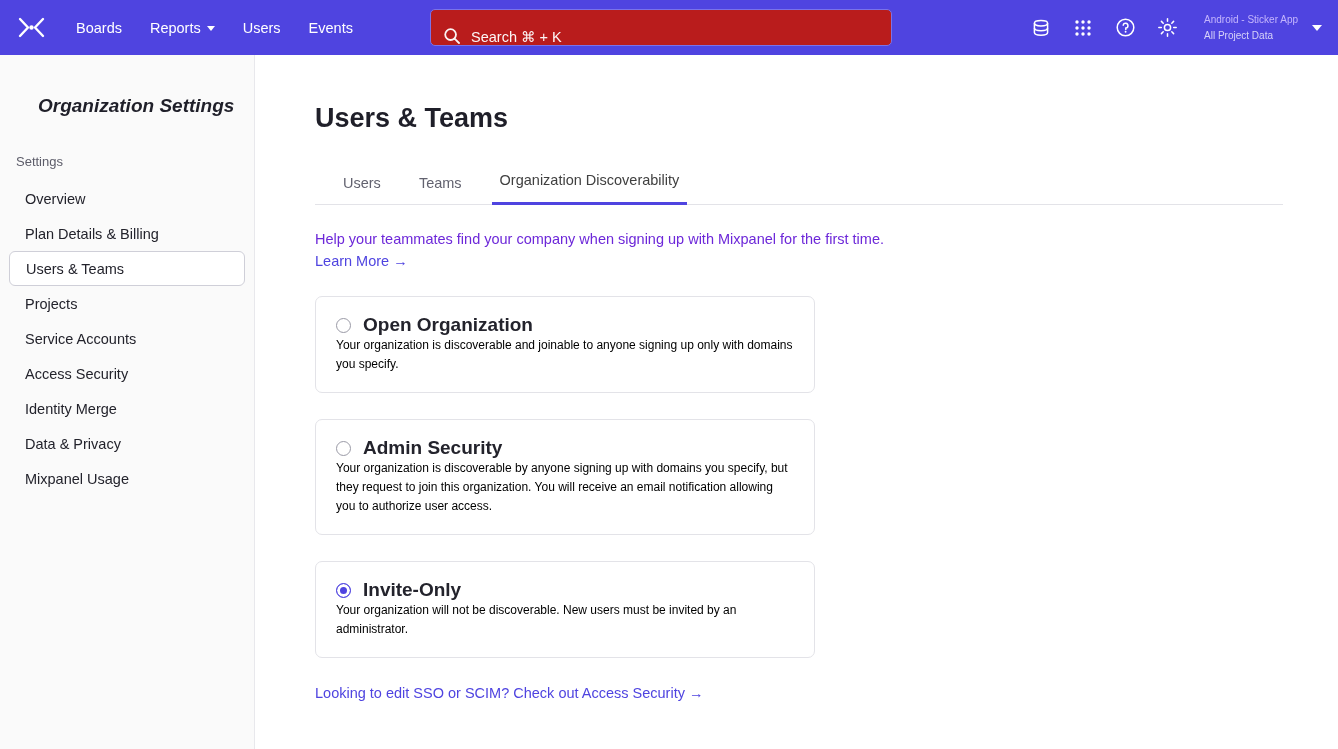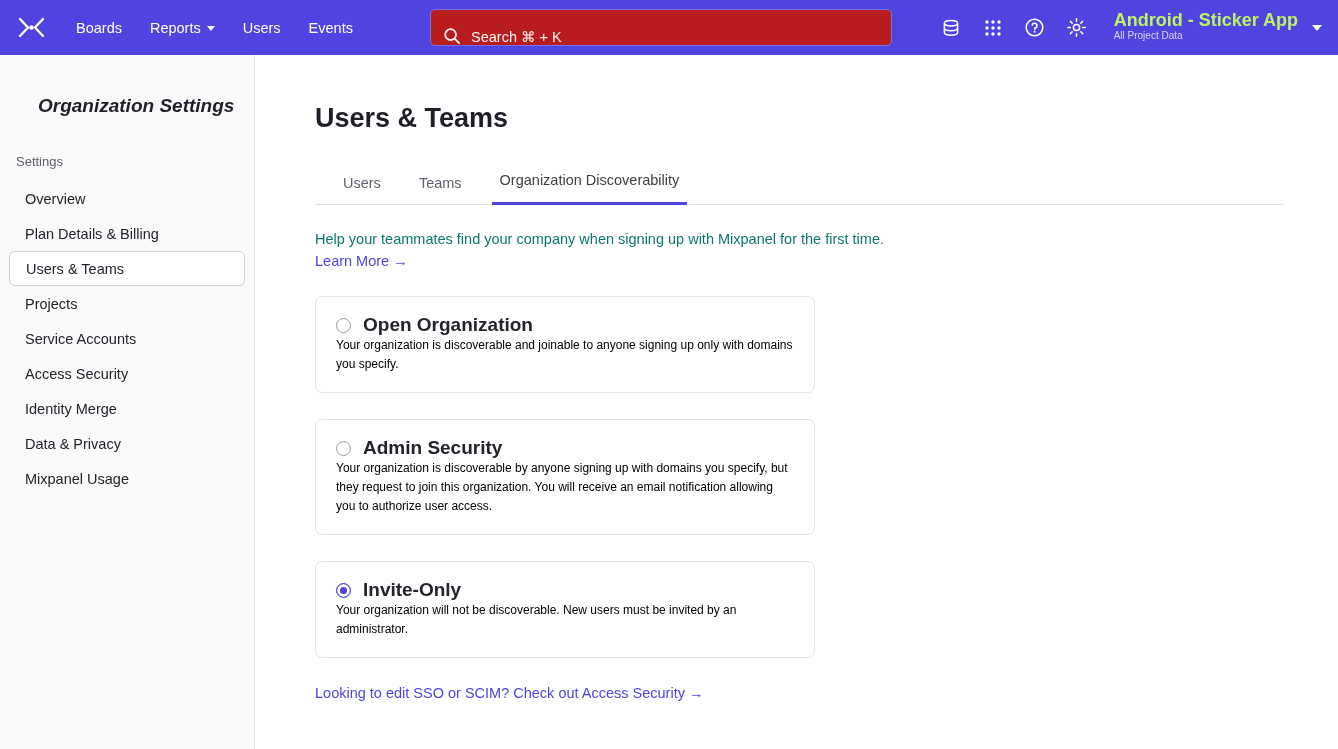--- a/index.html
+++ b/index.html
@@ -61,21 +61,21 @@
   }
   .icon-btn {
     width: 38px; height: 38px;
     display: flex; align-items: center; justify-content: center;
     border-radius: 5px; cursor: pointer;
   }
   .project-box {
     display: flex; align-items: center; gap: 10px;
     padding: 0 6px 0 14px; height: 55px; cursor: pointer;
   }
-  .project-name { font-size: 18px; font-weight: bold; color: #bef264; line-height: 16px; }
+  .project-name { font-size: 10px; font-weight: normal; color: #c4b5fd; line-height: 16px; }
   .project-sub { font-size: 10px; color: #d7d3f8; line-height: 15px; }
   .project-caret {
     width: 0; height: 0;
     border-left: 5px solid transparent;
     border-right: 5px solid transparent;
     border-top: 6px solid #ffffff;
     margin-left: 4px;
   }
 
   
@@ -138,21 +138,21 @@
     position: relative;
     top: 1px;
   }
   .tab:first-child { margin-left: 20px; }
   .tab.active {
     color: #404040;
     border-bottom: 3px solid #4f44e0;
     margin-top: 28px;
   }
   .helper {
-    font-size: 14.5px; color: #0f766e;
+    font-size: 14.5px; color: #6d28d9;
     padding: 26px 0 0 60px;
   }
   .learn-more {
     display: inline-block;
     font-size: 14.5px; color: #4f44e0;
     padding: 6px 0 0 60px;
     cursor: pointer;
   }
 
   .option-card {

